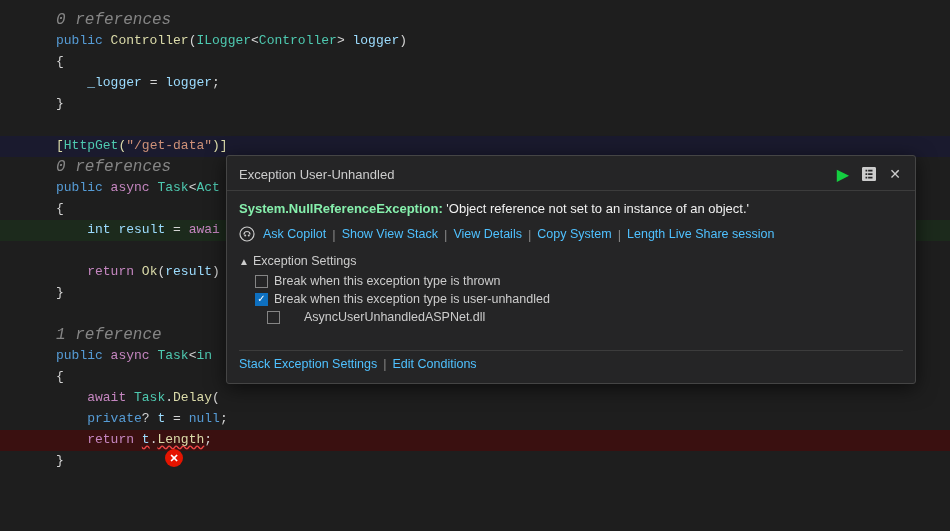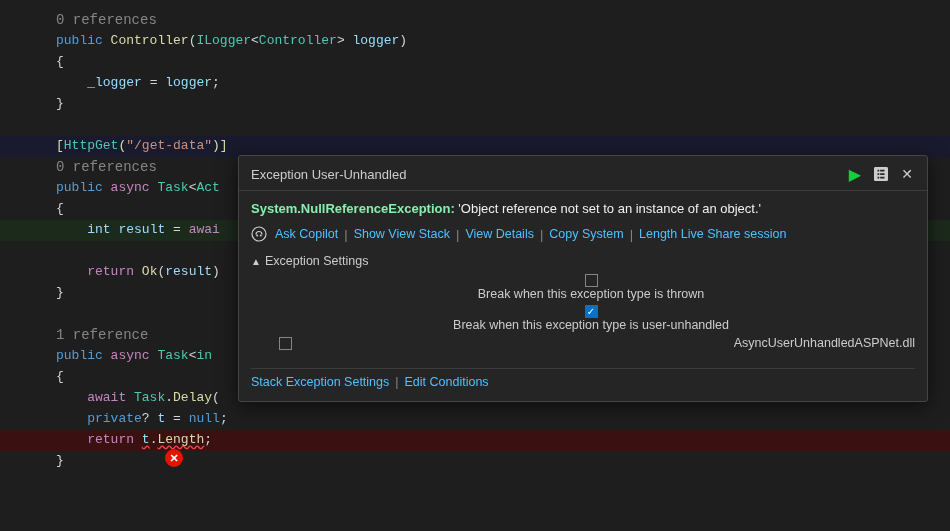--- a/index.html
+++ b/index.html
@@ -39,32 +39,32 @@
       flex-shrink: 0;
     }
 
     
     .kw { color: #569cd6; }
     .kw2 { color: #c586c0; }
     .type { color: #4ec9b0; }
     .str { color: #ce9178; }
     .punct { color: #d4d4d4; }
     .method { color: #dcdcaa; }
-    .ref-label { color: #858585; font-size: 14px; }
+    .ref-label { color: #858585; font-size: 16px; font-style: italic; }
 
     .squiggly-underline {
       text-decoration: underline wavy #f44747;
       text-decoration-skip-ink: none;
     }
 
     
     .exception-popup {
       position: absolute;
       top: 155px;
-      left: 238px;
+      left: 226px;
       width: 690px;
       background: #252526;
       border: 1px solid #454545;
       border-radius: 3px;
       box-shadow: 0 4px 20px rgba(0,0,0,0.6);
       font-family: 'Segoe UI', Arial, sans-serif;
       font-size: 13px;
       color: #cccccc;
       z-index: 10;
     }
@@ -162,23 +162,23 @@
     }
 
     .triangle-icon {
       font-size: 10px;
       color: #cccccc;
     }
 
     .checkbox-row {
       display: flex;
       align-items: center;
+      gap: 6px;
       margin-bottom: 4px;
       padding-left: 16px;
-      flex-direction: column;
     }
 
     .checkbox-custom {
       width: 13px;
       height: 13px;
       border: 1px solid #858585;
       background: transparent;
       display: inline-flex;
       align-items: center;
       justify-content: center;
@@ -206,24 +206,23 @@
     .except-label {
       padding-left: 16px;
       color: #cccccc;
       font-size: 12.5px;
       margin-bottom: 4px;
     }
 
     .dll-row {
       display: flex;
       align-items: center;
-      gap: 6px;
+      gap: 24px;
       padding-left: 28px;
-      margin-bottom: 18px;
-      justify-content: space-between;
+      margin-bottom: 26px;
     }
 
     .settings-links {
       display: flex;
       align-items: center;
       padding-top: 6px;
       border-top: 1px solid #3c3c3c;
     }
 
     .settings-link {

